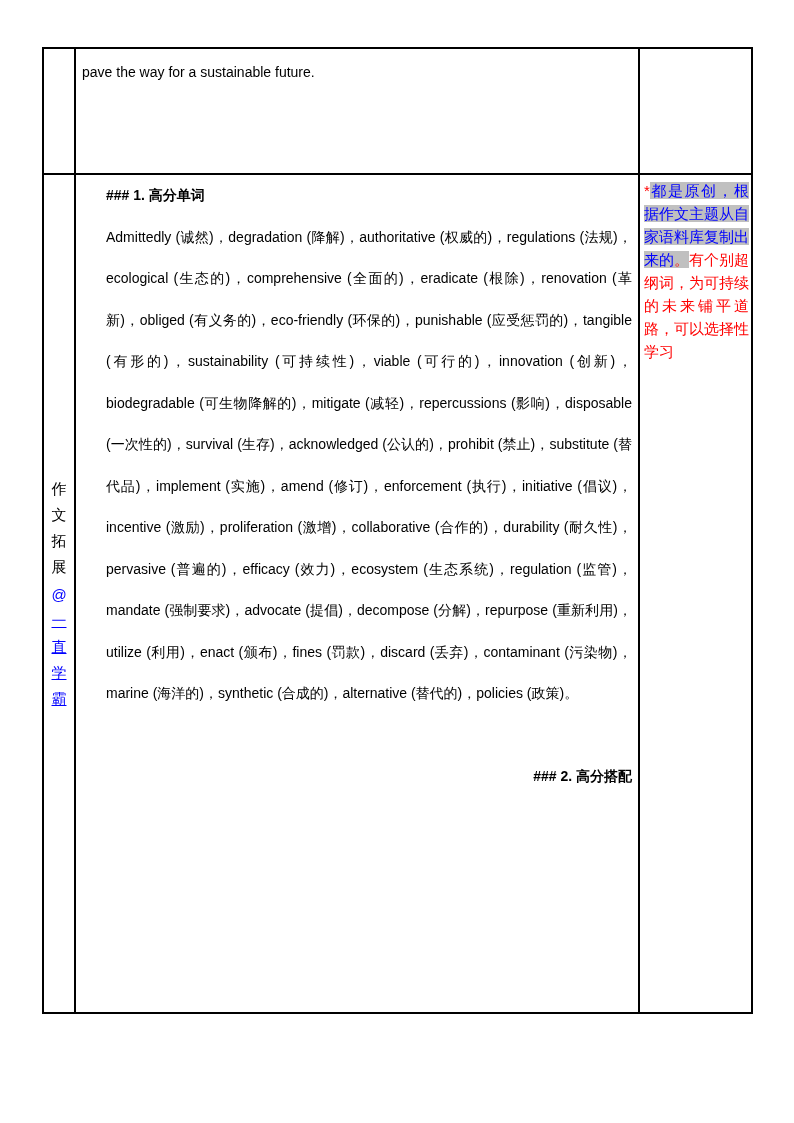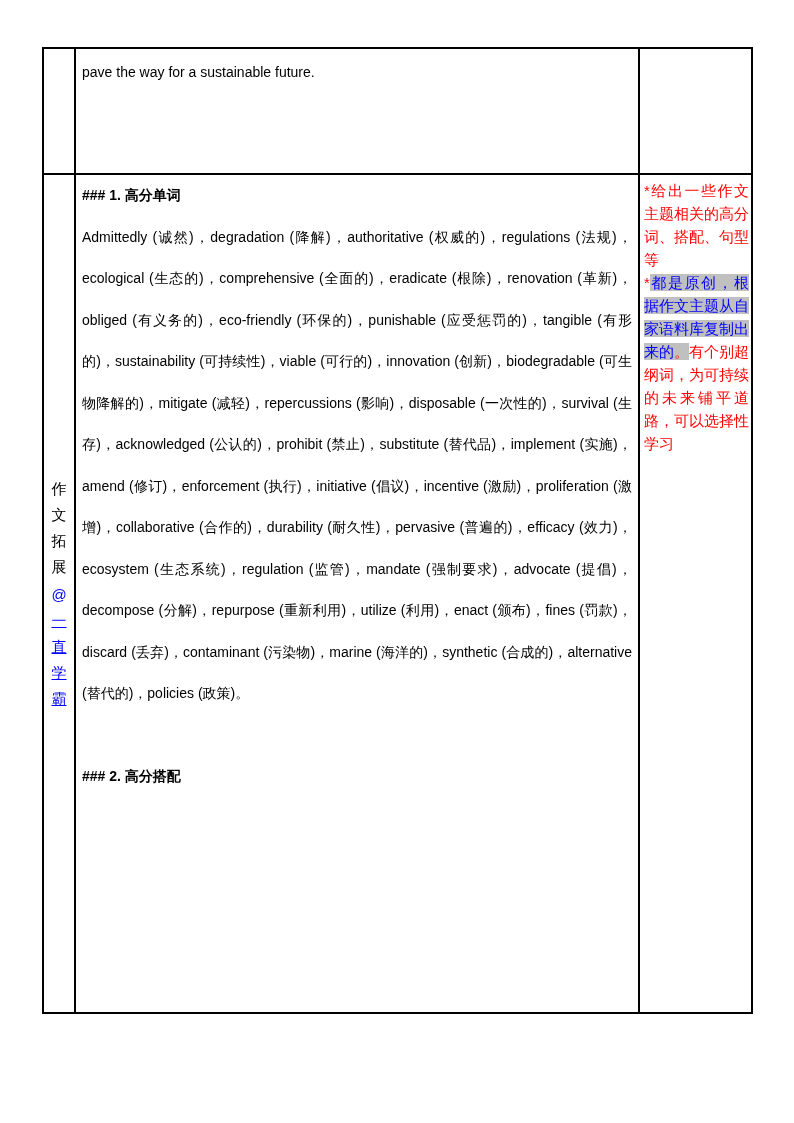--- a/index.html
+++ b/index.html
@@ -49,24 +49,25 @@
   .v-handle { color: #0000ff; }
   .v-handle-name .vc { text-decoration: underline; }
   .v-at { margin-top: 2px; }
 
   
   .c-main {
     padding: 0 6px;
     font-size: 14px;
     line-height: 41.5px;
     text-align: justify;
+    margin-left: 24px;
   }
   .c-main p { margin: 0; }
   .heading { font-weight: bold; text-align: left; }
-  .sec2 { margin-top: 41.5px !important; }
+  .sec2 { margin-top: 41.5px !important; text-align: right; }
 
   
   .c-notes {
     padding: 4px 2px 0 4px;
     font-size: 15px;
     line-height: 23px;
     color: #ff0000;
     text-align: justify;
   }
   .c-notes p { margin: 0; }
@@ -104,17 +105,16 @@
       </span>
   </div>
 
   <div class="cell b-r c-main">
     <p class="heading">### 1. 高分单词</p>
     <p>Admittedly (诚然)，degradation (降解)，authoritative (权威的)，regulations (法规)，ecological (生态的)，comprehensive (全面的)，eradicate (根除)，renovation (革新)，obliged (有义务的)，eco-friendly (环保的)，punishable (应受惩罚的)，tangible (有形的)，sustainability (可持续性)，viable (可行的)，innovation (创新)，biodegradable (可生物降解的)，mitigate (减轻)，repercussions (影响)，disposable (一次性的)，survival (生存)，acknowledged (公认的)，prohibit (禁止)，substitute (替代品)，implement (实施)，amend (修订)，enforcement (执行)，initiative (倡议)，incentive (激励)，proliferation (激增)，collaborative (合作的)，durability (耐久性)，pervasive (普遍的)，efficacy (效力)，ecosystem (生态系统)，regulation (监管)，mandate (强制要求)，advocate (提倡)，decompose (分解)，repurpose (重新利用)，utilize (利用)，enact (颁布)，fines (罚款)，discard (丢弃)，contaminant (污染物)，marine (海洋的)，synthetic (合成的)，alternative (替代的)，policies (政策)。</p>
     <p class="heading sec2">### 2. 高分搭配</p>
   </div>
 
   <div class="cell c-notes">
-    <p>*给出一些作文主题相关的高分词、搭配、句型等</p>
     <p><span>*</span><span class="hl">都是原创，根据作文主题从自家语料库复制出来的</span><span class="hl-red">。</span><span>有个别超纲词，为可持续的未来铺平道路，可以选择性学习</span></p>
   </div>
 
 </div>
 
 </body></html>

